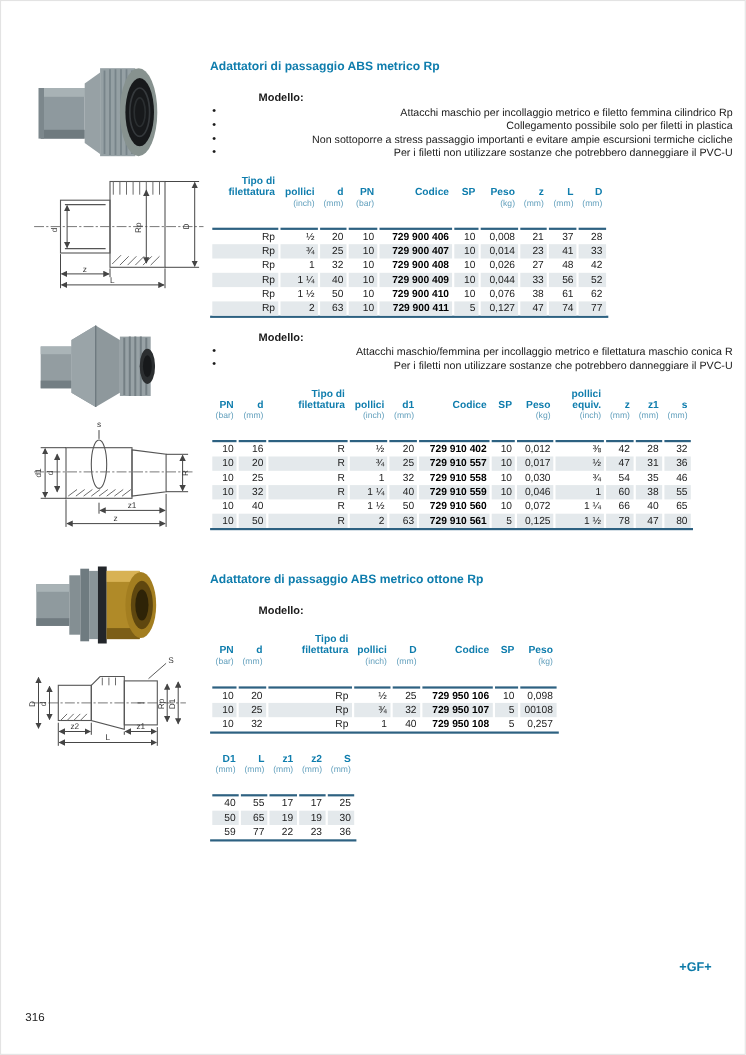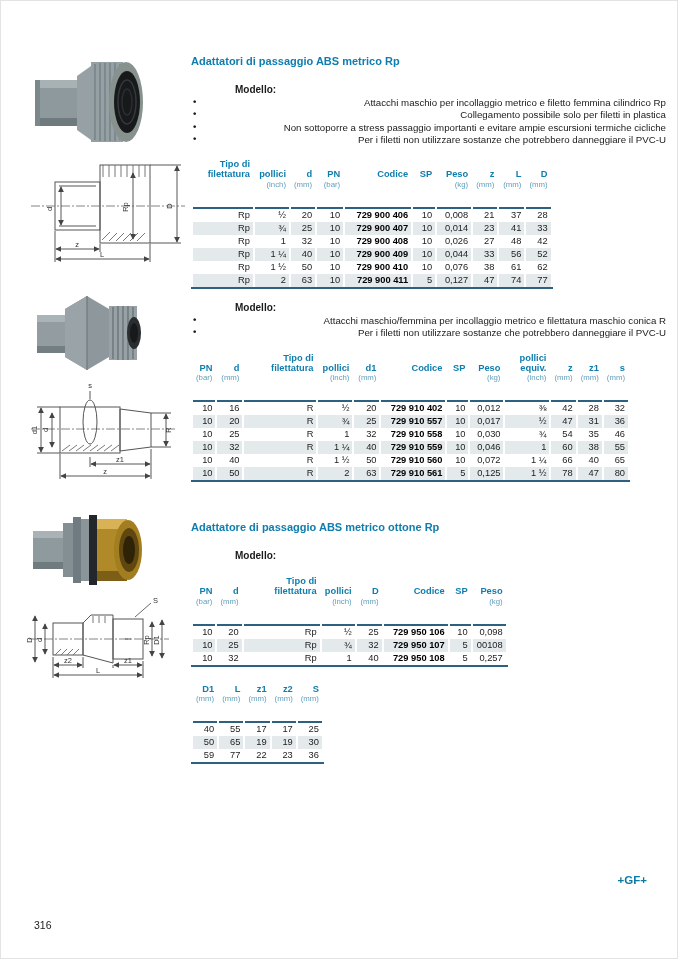--- a/index.html
+++ b/index.html
@@ -35,21 +35,21 @@
   #t1 th:nth-child(7){width:34px}#t1 th:nth-child(8){width:24px}#t1 th:nth-child(9){width:25px}
   #t1 th:nth-child(10){width:23px}
   #t2 th:nth-child(1){width:22px}#t2 th:nth-child(2){width:25px}#t2 th:nth-child(3){width:72px}
   #t2 th:nth-child(4){width:34px}#t2 th:nth-child(5){width:25px}#t2 th:nth-child(6){width:64px}
   #t2 th:nth-child(7){width:21px}#t2 th:nth-child(8){width:33px}#t2 th:nth-child(9){width:44px}
   #t2 th:nth-child(10){width:24px}#t2 th:nth-child(11){width:24px}#t2 th:nth-child(12){width:24px}
   #t3 th:nth-child(1){width:22px}#t3 th:nth-child(2){width:24px}#t3 th:nth-child(3){width:76px}
   #t3 th:nth-child(4){width:33px}#t3 th:nth-child(5){width:25px}#t3 th:nth-child(6){width:64px}
   #t3 th:nth-child(7){width:21px}#t3 th:nth-child(8){width:33px}
   #t4 th{width:24px}
-  .footer-page{position:absolute;left:33px;top:918px;font-size:10.5px;color:#222;}
+  .footer-page{position:absolute;left:22px;top:918px;font-size:10.5px;color:#222;}
   .footer-logo{position:absolute;right:30px;top:873px;font-size:11.5px;font-weight:bold;color:#0c7aa8;}
   
   .dt{font-size:7.5px;fill:#333;}
 </style>
 </head>
 <body>
 
 <section class="sec" id="sec1">
   <svg class="media" style="left:32px;top:13px" width="112" height="93" viewBox="0 0 112 93">
     <rect x="4" y="26" width="40" height="46" fill="#8e999e"></rect>

